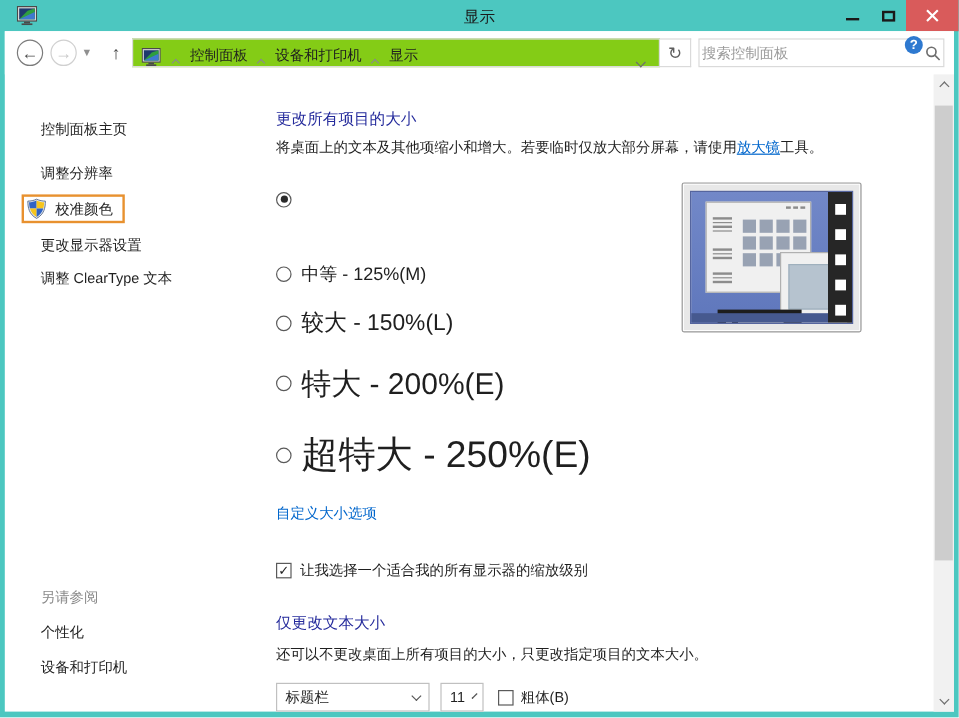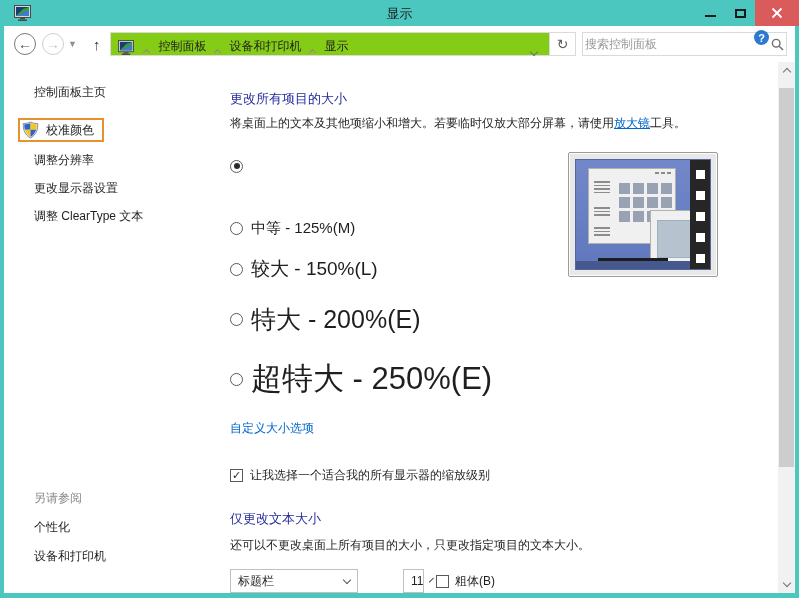--- a/index.html
+++ b/index.html
@@ -32,21 +32,21 @@
   .addr-box .crumb { padding:0 2px; color:#1f1f1f; }
   .crumb-sep { width:5px; height:5px; border-top:1.5px solid #8a8a8a; border-right:1.5px solid #8a8a8a; transform:rotate(45deg); margin:0 7px; flex:0 0 auto; }
   .addr-spacer { flex:1 1 auto; }
   .addr-chevron { width:6px; height:6px; border-right:1.5px solid #6f6f6f; border-bottom:1.5px solid #6f6f6f; transform:rotate(45deg); margin:-3px 8px 0 8px; }
   .refresh-btn { height:24px; width:26px; border:1px solid #dadada; border-left:none; display:flex; align-items:center; justify-content:center; color:#5f5f5f; font-size:14px; }
   .search-box { width:205px; height:24px; border:1px solid #dadada; margin-left:6px; display:flex; align-items:center; padding:0 2px; }
   .search-box input { border:none; outline:none; flex:1; font-family:inherit; font-size:12px; color:#1f1f1f; }
   .search-box input::placeholder { color:#9a9a9a; }
 
   
-  .sidebar { position:absolute; left:0; top:36px; width:226px; bottom:0; padding-top:20px; }
+  .sidebar { position:absolute; left:0; top:52px; width:226px; bottom:0; padding-top:20px; }
   .side-item { margin:0 0 0 30px; height:20px; display:flex; align-items:center; color:#1f1f1f; cursor:default; }
   .side-item.first { margin-bottom:16px; }
   .side-item + .side-item { margin-top:8px; }
   .side-item.hl-row { margin-left:14px; border:2px solid #e8912f; padding:1px 8px 1px 2px; width:fit-content; height:24px; }
   .shield { width:17px; height:18px; margin-right:7px; flex:0 0 auto; }
   .see-also { position:absolute; left:30px; bottom:16px; }
   .see-also .hdr { color:#8a8a8a; margin-bottom:12px; }
   .see-also .lnk { color:#1f1f1f; margin-bottom:12px; cursor:default; }
 
   
@@ -70,21 +70,21 @@
   .custom-link { display:inline-block; margin-top:20px; }
   .chk-row { margin-top:30px; display:flex; align-items:center; }
   .chkbox { width:13px; height:13px; border:1px solid #5a5a5a; background:#fff; margin-right:7px; display:flex; align-items:center; justify-content:center; font-size:11px; color:#1f1f1f; }
   .sec2-title { margin-top:24px; line-height:22px; }
   .desc2 { margin-top:6px; line-height:18px; }
   .controls-row { margin-top:15px; display:flex; align-items:center; }
   .combo { height:24px; border:1px solid #c0c0c0; background:#fff; display:flex; align-items:center; padding:0 7px; }
   .combo .val { flex:1; }
   .combo .chev { width:6px; height:6px; border-right:1.5px solid #565656; border-bottom:1.5px solid #565656; transform:rotate(45deg); margin:-3px 0 0 8px; }
   .combo1 { width:128px; margin-right:9px; }
-  .combo2 { width:21px; margin-right:12px;margin-left:36px; }
+  .combo2 { width:36px; margin-right:12px; }
 
   
   .preview { position:absolute; left:338px; top:90px; width:150px; height:125px;
              background:#e8e8e8; border:1px solid #9b9b9b; border-radius:2px;
              box-shadow: inset 0 0 0 1px #fdfdfd; }
   .screen { position:absolute; left:6px; top:6px; right:6px; bottom:6px;
             background:linear-gradient(#7288c8,#5f77bc); border:1px solid #55659e; overflow:hidden; }
   .charms { position:absolute; right:0; top:0; bottom:0; width:20px; background:#262626;
             display:flex; flex-direction:column; align-items:center; padding-top:10px; gap:12px; }
   .charms .sq { width:9px; height:9px; background:#fff; flex:0 0 auto; }
@@ -185,34 +185,34 @@
           <circle cx="5.2" cy="5.2" r="3.8" fill="none" stroke="#6e6e6e" stroke-width="1.4"></circle>
           <line x1="8.2" y1="8.2" x2="12" y2="12" stroke="#6e6e6e" stroke-width="1.4"></line>
         </svg>
       </div>
     </div>
 
     <div class="sidebar">
       <div class="side-item first">
           <span>控制面板主页</span>
         </div>
+      <div class="side-item">
+          <span>调整分辨率</span>
+        </div>
       <div class="side-item hl-row">
         <svg class="shield" viewBox="0 0 17 18">
           <path d="M8.5 1 C6 2.2 3.5 2.6 1.2 2.6 C1.2 8 2.2 13.6 8.5 17 C14.8 13.6 15.8 8 15.8 2.6 C13.5 2.6 11 2.2 8.5 1 Z" fill="#e9edf4" stroke="#5d6f8c" stroke-width="0.8"></path>
           <path d="M8.5 2 C6.4 3 4.3 3.4 2.2 3.5 C2.25 5.6 2.5 7 2.9 8.7 L8.5 8.7 Z" fill="#2f63c4"></path>
           <path d="M8.5 2 C10.6 3 12.7 3.4 14.8 3.5 C14.75 5.6 14.5 7 14.1 8.7 L8.5 8.7 Z" fill="#f6c51d"></path>
           <path d="M2.9 8.7 L8.5 8.7 L8.5 15.9 C5.5 14 3.8 11.6 2.9 8.7 Z" fill="#f6c51d"></path>
           <path d="M14.1 8.7 L8.5 8.7 L8.5 15.9 C11.5 14 13.2 11.6 14.1 8.7 Z" fill="#2f63c4"></path>
         </svg>
         <span>校准颜色</span>
       </div>
       <div class="side-item">
-          <span>调整分辨率</span>
-        </div>
-      <div class="side-item">
           <span>更改显示器设置</span>
         </div>
       <div class="side-item">
           <span>调整 ClearType 文本</span>
         </div>
 
       <div class="see-also">
         <div class="hdr">另请参阅</div>
         <div class="lnk">个性化</div>
         <div class="lnk">设备和打印机</div>

